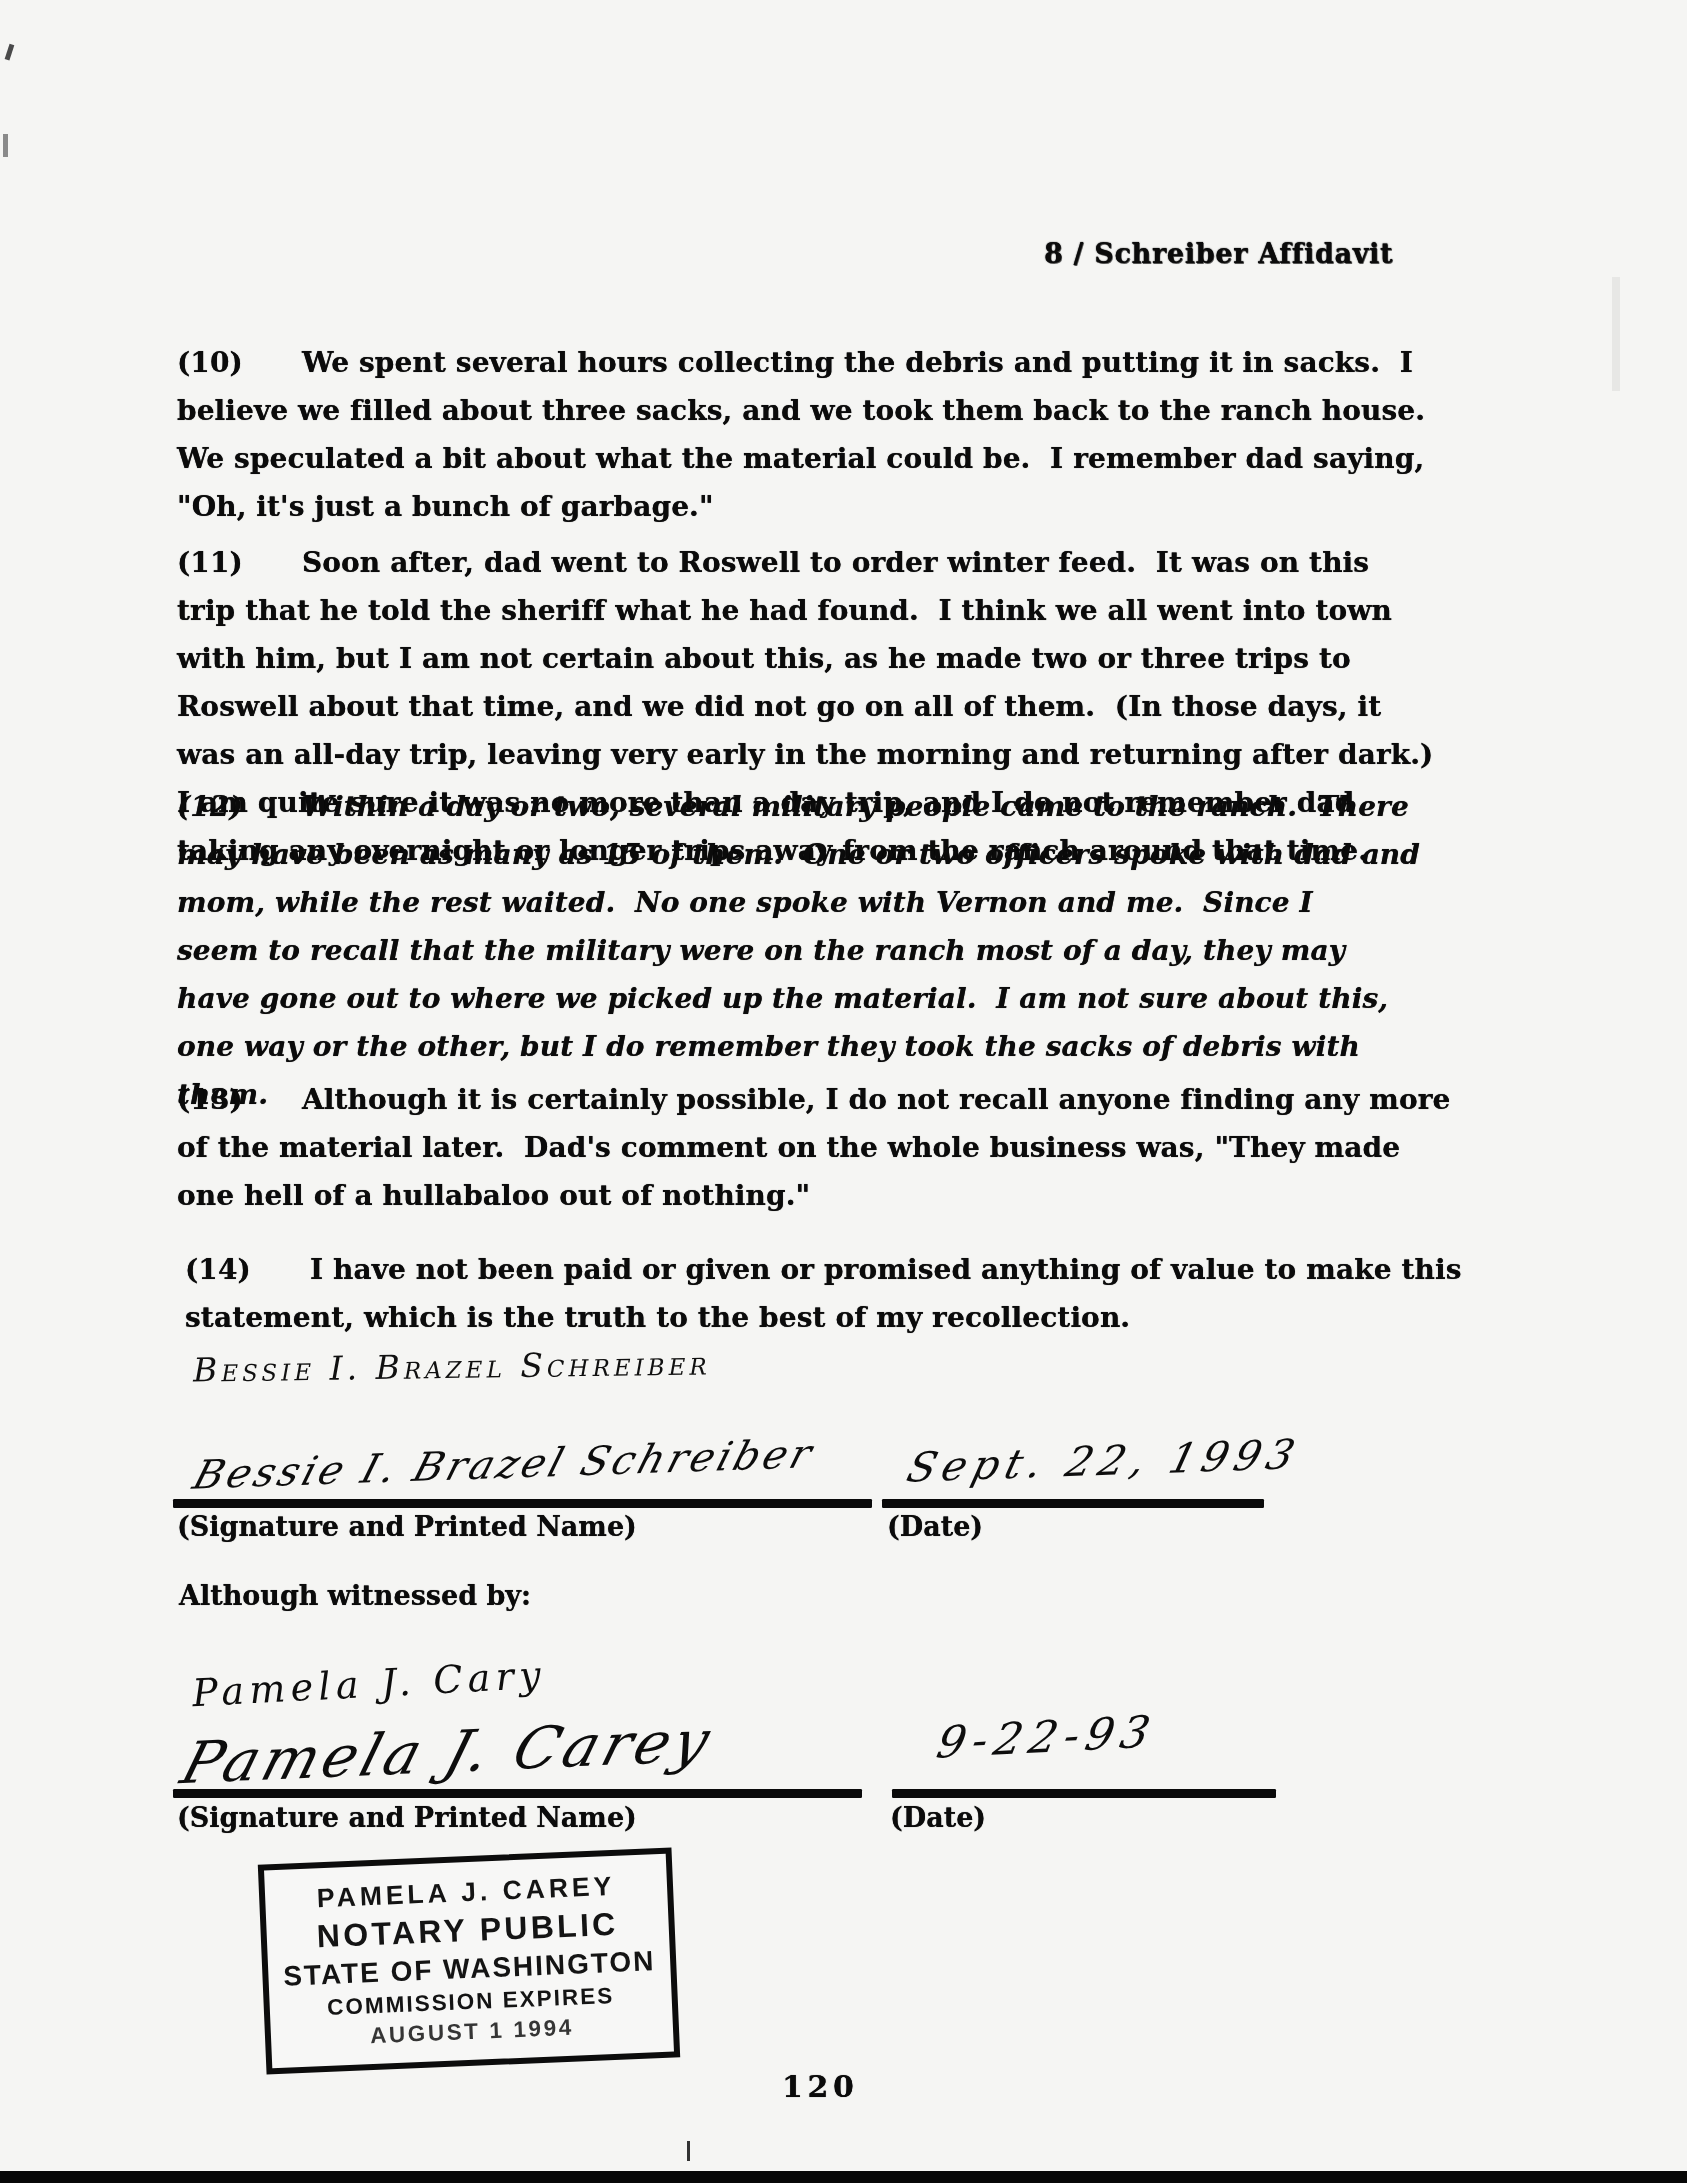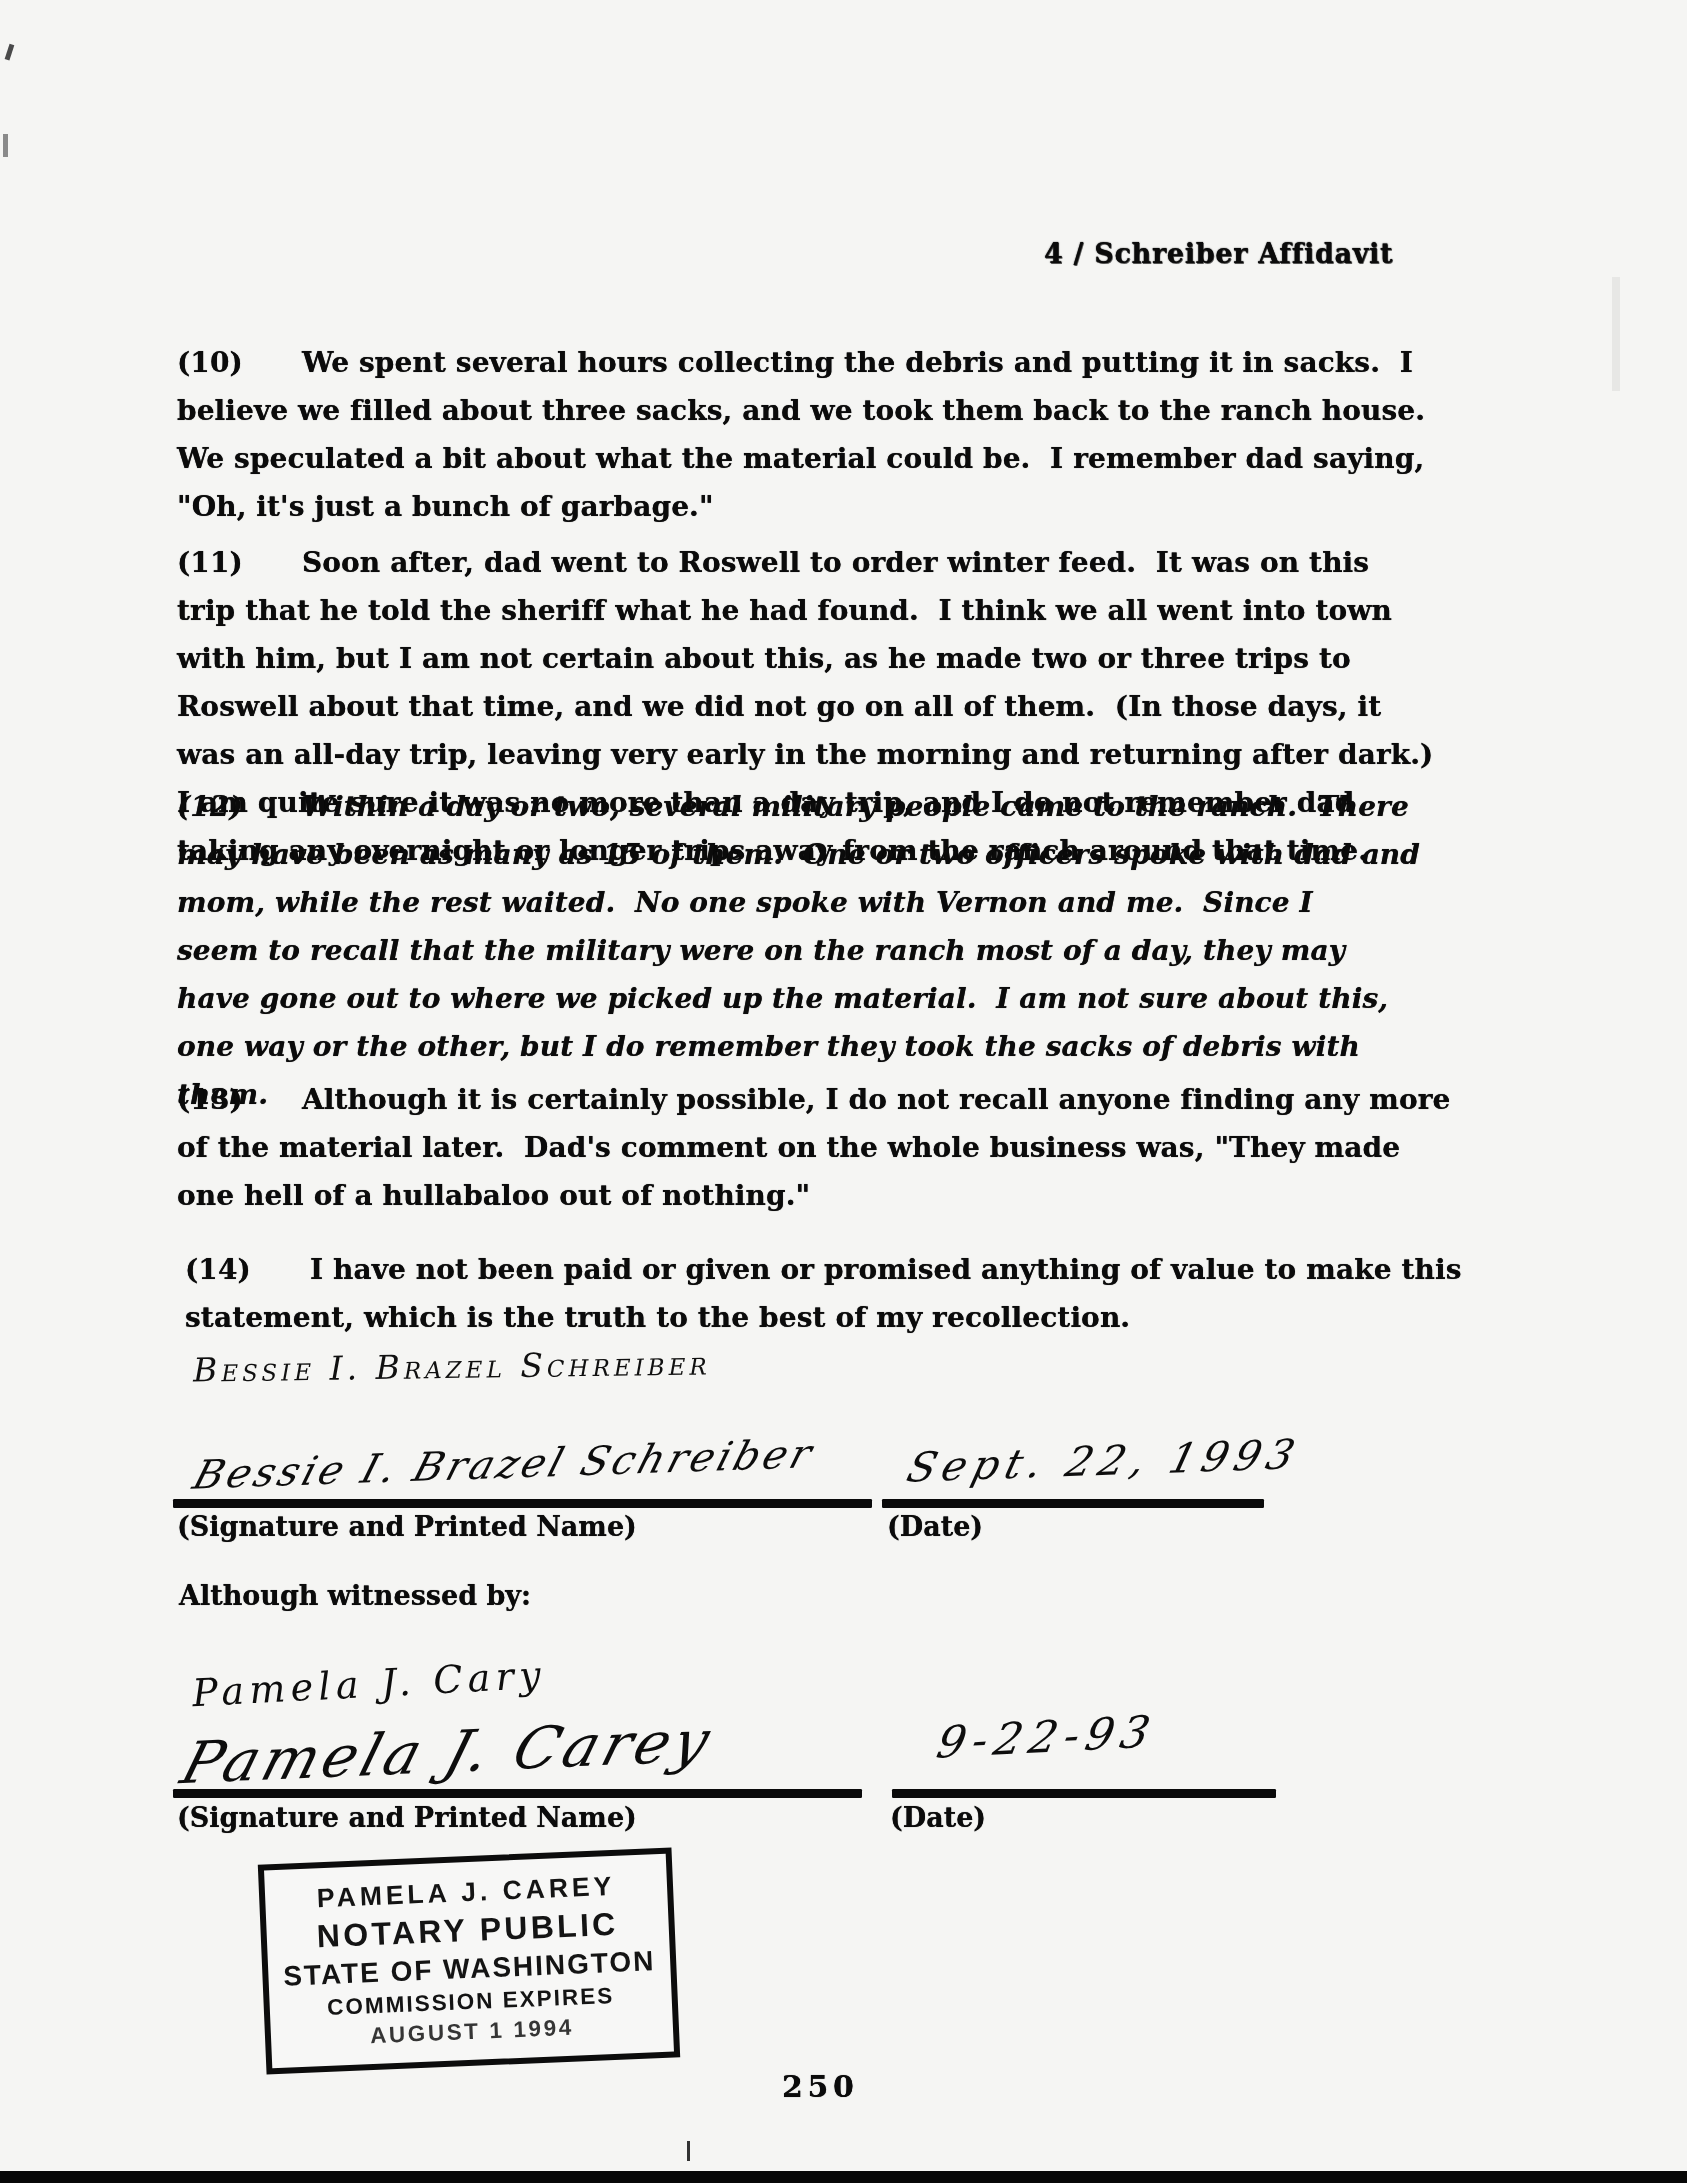--- a/index.html
+++ b/index.html
@@ -95,21 +95,21 @@
   .a1{left:6.6px;top:44px;width:4.6px;height:16px;transform:rotate(18deg);background:#4a4a4a;}
   .a2{left:3.3px;top:134px;width:4.6px;height:22.5px;background:#8a8a8a;}
   .a3{left:1612px;top:277px;width:8px;height:114px;background:#e7e7e5;}
   .a4{left:687px;top:2141px;width:2.6px;height:20px;background:#333;}
 </style>
 </head>
 <body>
 
 <div class="page">
 
-  <div class="header">4 / Schreiber Affidavit</div>
+  <div class="header">8 / Schreiber Affidavit</div>
 
   <div class="body-text" style="top:339px;">(10)      We spent several hours collecting the debris and putting it in sacks.  I
 believe we filled about three sacks, and we took them back to the ranch house.
 We speculated a bit about what the material could be.  I remember dad saying,
 "Oh, it's just a bunch of garbage."</div>
   <div class="body-text" style="top:539px;">(11)      Soon after, dad went to Roswell to order winter feed.  It was on this
 trip that he told the sheriff what he had found.  I think we all went into town
 with him, but I am not certain about this, as he made two or three trips to
 Roswell about that time, and we did not go on all of them.  (In those days, it
 was an all-day trip, leaving very early in the morning and returning after dark.)
@@ -150,21 +150,21 @@
   <div class="label" style="left:890px;top:1802px;">(Date)</div>
 
   <div class="stamp">
     <div class="s1">PAMELA J. CAREY</div>
     <div class="s2">NOTARY PUBLIC</div>
     <div class="s3">STATE OF WASHINGTON</div>
     <div class="s4">COMMISSION EXPIRES</div>
     <div class="s5">AUGUST 1 1994</div>
   </div>
 
-  <div class="page-number">250</div>
+  <div class="page-number">120</div>
 
   <div class="bottom-band"></div>
   <div class="artifact a1"></div>
   <div class="artifact a2"></div>
   <div class="artifact a3"></div>
   <div class="artifact a4"></div>
 
 </div>
 
 

